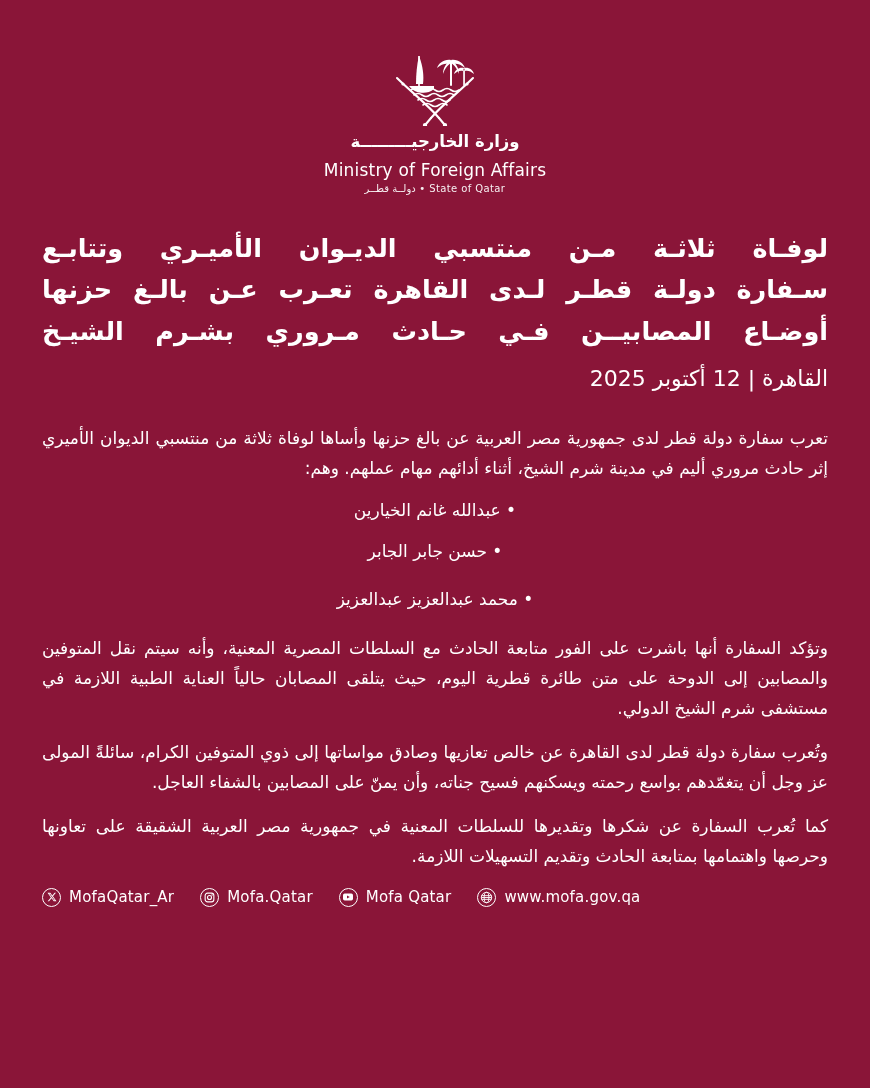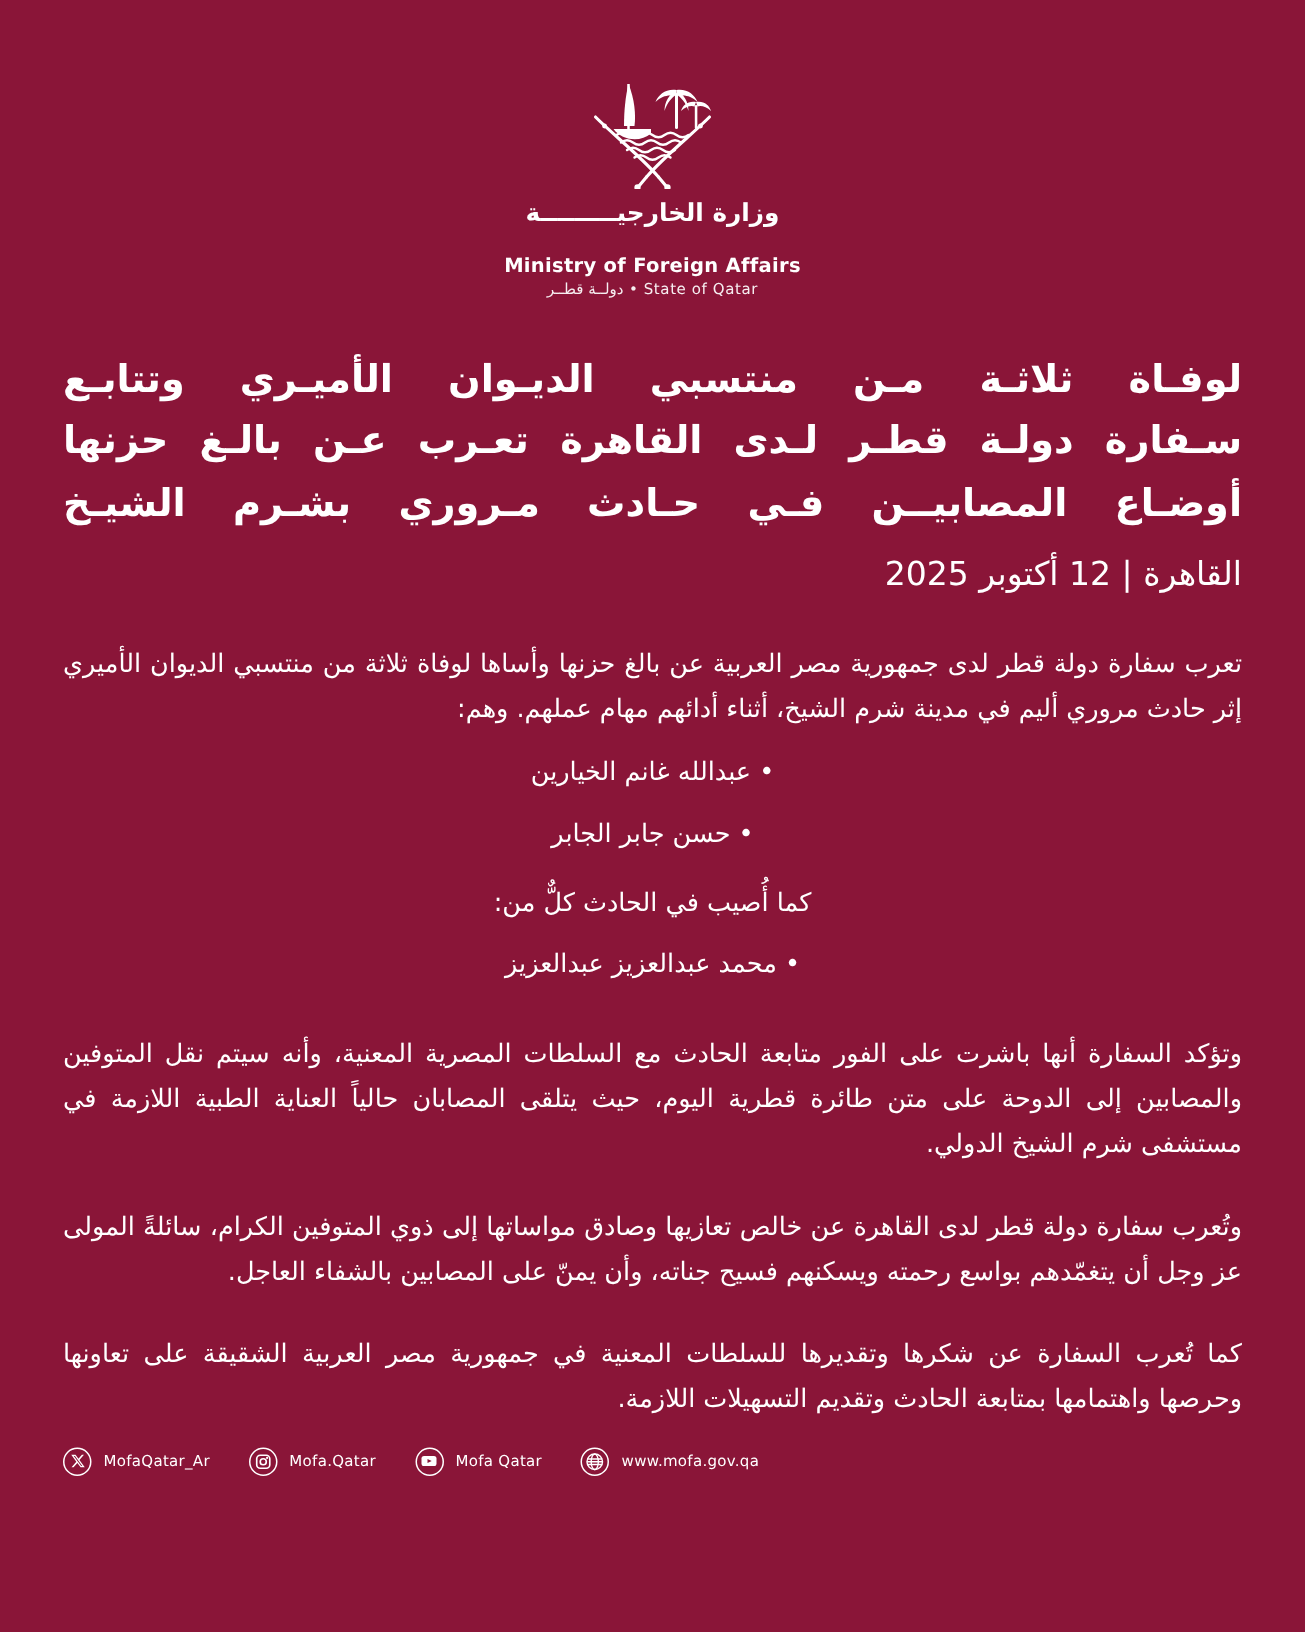--- a/index.html
+++ b/index.html
@@ -26,24 +26,24 @@
   .emblem { width:92px; height:78px; display:block; }
   .logo-ar {
     direction:rtl;
     font-size:16.5px;
     font-weight:600;
     letter-spacing:.3px;
     margin-top:6px;
     white-space:nowrap;
   }
   .logo-en {
-    font-size:13px;
-    font-weight:700;
+    font-size:17px;
+    font-weight:400;
     letter-spacing:.2px;
-    margin-top:19px;
+    margin-top:9px;
     direction:ltr;
     white-space:nowrap;
   }
   .logo-sub {
     font-size:10px;
     letter-spacing:.4px;
     margin-top:3px;
     opacity:.93;
     white-space:nowrap;
   }
@@ -70,21 +70,21 @@
     letter-spacing:.2px;
   }
 
   
   .body-wrap { direction:rtl; text-align:right; margin-top:10px; }
   p.para {
     font-size:17px;
     line-height:1.76;
     text-align:justify;
     text-align-last:right;
-    margin-top:25px;
+    margin-top:14px;
     letter-spacing:.05px;
   }
   p.para.lead { margin-top:23px; }
 
   ul.name-list { list-style:none; margin:6px 0 0 0; padding:0; }
   ul.name-list li {
     font-size:17px;
     line-height:1.62;
     text-align:center;
     padding:7px 0;
@@ -117,21 +117,21 @@
   }
   .f-item { display:flex; align-items:center; gap:8px; }
   .f-item .ic {
     width:19px; height:19px;
     border:1.3px solid #fff;
     border-radius:50%;
     display:flex; align-items:center; justify-content:center;
     flex:0 0 auto;
   }
   .f-item .ic svg { display:block; }
-  .f-label { font-size:10px; letter-spacing:.2px; white-space:nowrap; }
+  .f-label { font-size:15px; letter-spacing:.2px; white-space:nowrap; }
 </style>
 </head>
 <body style="background: rgb(138, 21, 56);">
 
 <div class="page">
 
   <div class="logo-block">
     <svg class="emblem" viewBox="0 0 92 78" aria-hidden="true">
       <g fill="none" stroke="#fff" stroke-width="2.1" stroke-linecap="round">
 
@@ -188,21 +188,20 @@
 
   <div class="body-wrap">
 
     <p class="para lead">تعرب سفارة دولة قطر لدى جمهورية مصر العربية عن بالغ حزنها وأساها لوفاة ثلاثة من منتسبي الديوان الأميري إثر حادث مروري أليم في مدينة شرم الشيخ، أثناء أدائهم مهام عملهم. وهم:</p>
 
     <ul class="name-list">
       <li>عبدالله غانم الخيارين</li>
       <li>حسن جابر الجابر</li>
     </ul>
 
-    <div class="sub-lead">كما أُصيب في الحادث كلٌّ من:</div>
 
     <ul class="name-list">
       <li>محمد عبدالعزيز عبدالعزيز</li>
     </ul>
 
     <p class="para">وتؤكد السفارة أنها باشرت على الفور متابعة الحادث مع السلطات المصرية المعنية، وأنه سيتم نقل المتوفين والمصابين إلى الدوحة على متن طائرة قطرية اليوم، حيث يتلقى المصابان حالياً العناية الطبية اللازمة في مستشفى شرم الشيخ الدولي.</p>
     <p class="para">وتُعرب سفارة دولة قطر لدى القاهرة عن خالص تعازيها وصادق مواساتها إلى ذوي المتوفين الكرام، سائلةً المولى عز وجل أن يتغمّدهم بواسع رحمته ويسكنهم فسيح جناته، وأن يمنّ على المصابين بالشفاء العاجل.</p>
     <p class="para">كما تُعرب السفارة عن شكرها وتقديرها للسلطات المعنية في جمهورية مصر العربية الشقيقة على تعاونها وحرصها واهتمامها بمتابعة الحادث وتقديم التسهيلات اللازمة.</p>
   </div>
 

